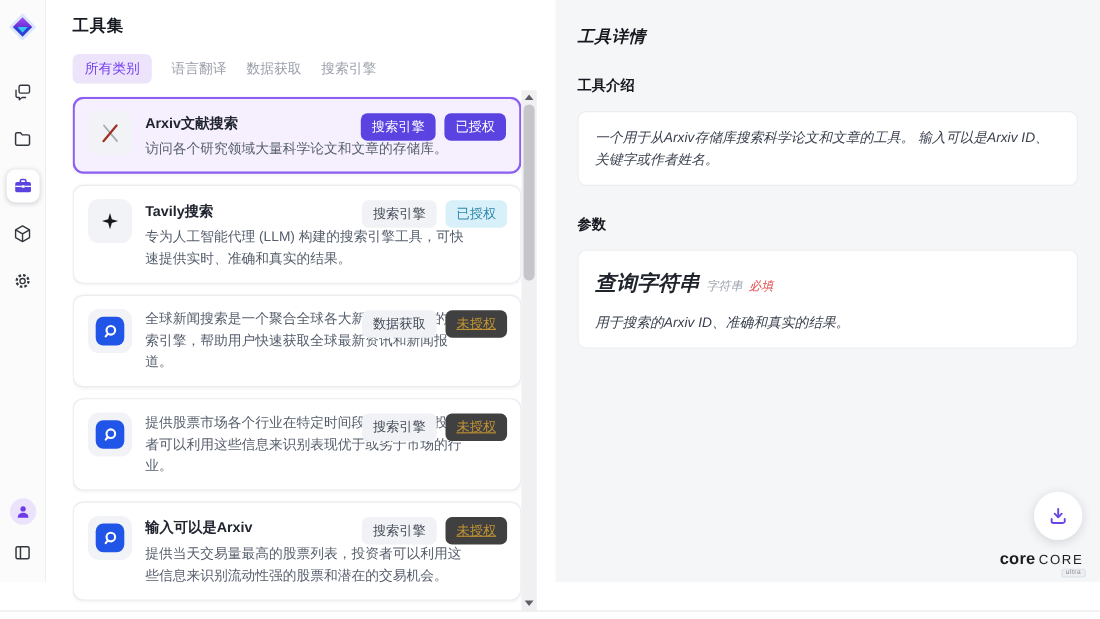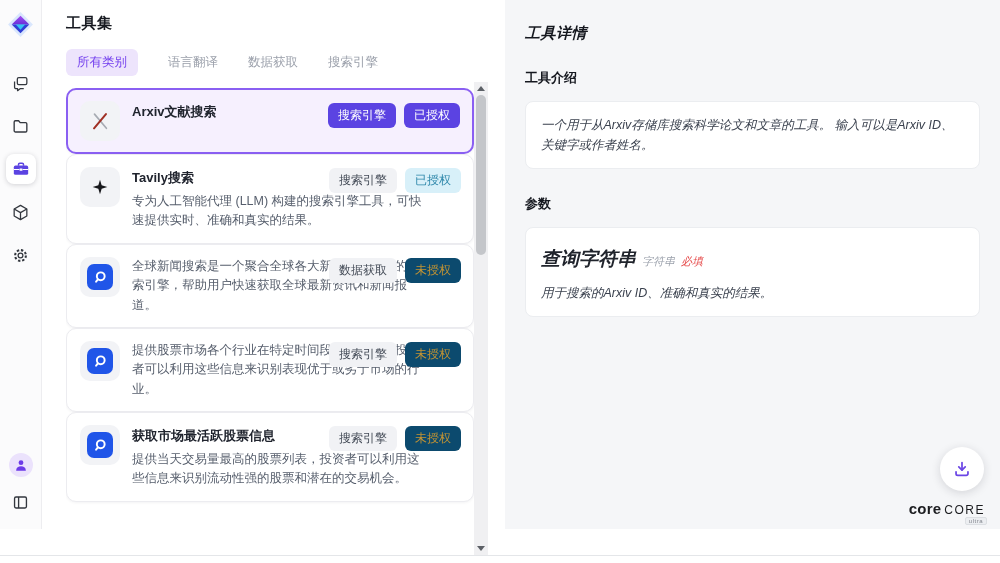--- a/index.html
+++ b/index.html
@@ -23,45 +23,45 @@
   }
   .nav-item.active { background:#ffffff; box-shadow:0 1px 5px rgba(22,24,40,.18); }
   .sidebar-bottom { position:absolute; bottom:12px; left:0; right:0; display:flex; flex-direction:column; gap:10px; align-items:center; }
   .avatar { width:24px; height:24px; border-radius:50%; background:#ebe2fc; display:flex; align-items:center; justify-content:center; cursor:pointer; }
 
   
   .list-panel {
     width:463px; flex:0 0 463px; background:#ffffff; position:relative; padding:14px 0 0 24px;
   }
   .panel-title { font-size:15px; font-weight:bold; color:#171a21; letter-spacing:.5px; }
-  .tabs { display:flex; align-items:center; gap:30px; margin-top:16px; }
+  .tabs { display:flex; align-items:center; gap:18px; margin-top:16px; }
   .tab { font-size:12.5px; color:#9ba0ab; padding:5px 0; cursor:pointer; white-space:nowrap; }
   .tab.active { background:#ede4fc; color:#7440ee; padding:5px 11px; border-radius:6px; }
-  .tool-list { margin-top:12px; width:408px; height:470px; overflow:hidden; display:flex; flex-direction:column; }
+  .tool-list { margin-top:12px; width:408px; height:470px; overflow:hidden; display:flex; flex-direction:column; gap:10px; }
 
   .tool-card {
     position:relative; display:flex; gap:12px; padding:12px 13px;
     background:#fff; border:1px solid #ececf0; border-radius:10px;
     box-shadow:0 1px 3px rgba(25,28,40,.05); cursor:pointer; flex:0 0 auto;
   }
   .tool-card.selected { background:#f6f0fe; border:2px solid #8a5ff2; padding:11px 12px; }
   .tool-icon {
     flex:0 0 40px; width:40px; height:40px; border-radius:10px; background:#f2f3f6;
     display:flex; align-items:center; justify-content:center;
   }
   .blue-tile { width:26px; height:26px; border-radius:7px; background:#2055e8; display:flex; align-items:center; justify-content:center; }
   .tool-main { max-width:298px; }
   .tool-name { font-size:13px; font-weight:bold; color:#20242e; margin:2px 0 5px; }
   .tool-desc { font-size:12.5px; color:#565e6c; line-height:1.55; }
   .tool-tags { position:absolute; top:13px; right:12px; display:flex; gap:8px; }
   .tag { font-size:12px; padding:4px 10px; border-radius:6px; white-space:nowrap; }
   .tag.solid-purple { background:#5b43e2; color:#ffffff; }
   .tag.gray   { background:#f1f2f5; color:#454c58; }
   .tag.cyan   { background:#d8f0f9; color:#2f88ab; }
-  .tag.yellow { background:#0c4a6e; color:#c29333; }
+  .tag.yellow { background:#404040; color:#c29333;text-decoration:underline; }
 
   
   .scrollbar { position:absolute; top:82px; right:17px; width:14px; height:473px; background:#f0f0f2; }
   .scroll-arrow { position:absolute; left:0; right:0; margin:auto; width:0; height:0;
     border-left:4px solid transparent; border-right:4px solid transparent; cursor:pointer; }
   .scroll-arrow.up { top:4px; border-bottom:5px solid #5c6066; }
   .scroll-arrow.down { bottom:4px; border-top:5px solid #5c6066; }
   .scroll-thumb { position:absolute; top:13px; left:2px; width:10px; height:160px; background:#c4c6ca; border-radius:5px; cursor:pointer; }
 
   
@@ -184,20 +184,21 @@
     <div class="tool-list">
         <div class="tool-card selected">
           <div class="tool-icon">
             <svg width="22" height="22" viewBox="0 0 24 24" stroke-linecap="round">
               <line x1="6" y1="4.5" x2="19" y2="20" stroke="#a7abb3" stroke-width="1.8"></line>
               <line x1="18.5" y1="4.5" x2="5.5" y2="20" stroke="#a03024" stroke-width="2.2"></line>
             </svg>
           </div>
           <div class="tool-main">
             <div class="tool-name">Arxiv文献搜索</div>
+            <div class="tool-desc">访问各个研究领域大量科学论文和文章的存储库。</div>
           </div>
           <div class="tool-tags">
             <span class="tag solid-purple">搜索引擎</span>
             <span class="tag solid-purple">已授权</span>
           </div>
         </div>
         <div class="tool-card">
           <div class="tool-icon">
             <svg width="20" height="20" viewBox="0 0 24 24">
               <path d="M12 3.2 14 10l6.8 2L14 14 12 20.8 10 14l-6.8-2L10 10Z" fill="#17181c"></path>
@@ -249,21 +250,21 @@
         <div class="tool-card">
           <div class="tool-icon">
             <div class="blue-tile">
               <svg width="18" height="18" viewBox="0 0 24 24" fill="none" stroke="#ffffff" stroke-width="2.6" stroke-linecap="round">
                 <circle cx="13" cy="11" r="5.2"></circle>
                 <path d="M9.2 15.3 6.8 18.3"></path>
               </svg>
             </div>
           </div>
           <div class="tool-main">
-            <div class="tool-name">获取市场最活跃股票信息</div>
+            <div class="tool-name">输入可以是Arxiv</div>
             <div class="tool-desc">提供当天交易量最高的股票列表，投资者可以利用这些信息来识别流动性强的股票和潜在的交易机会。</div>
           </div>
           <div class="tool-tags">
             <span class="tag gray">搜索引擎</span>
             <span class="tag yellow">未授权</span>
           </div>
         </div>
       </div>
 
     <div class="scrollbar">

